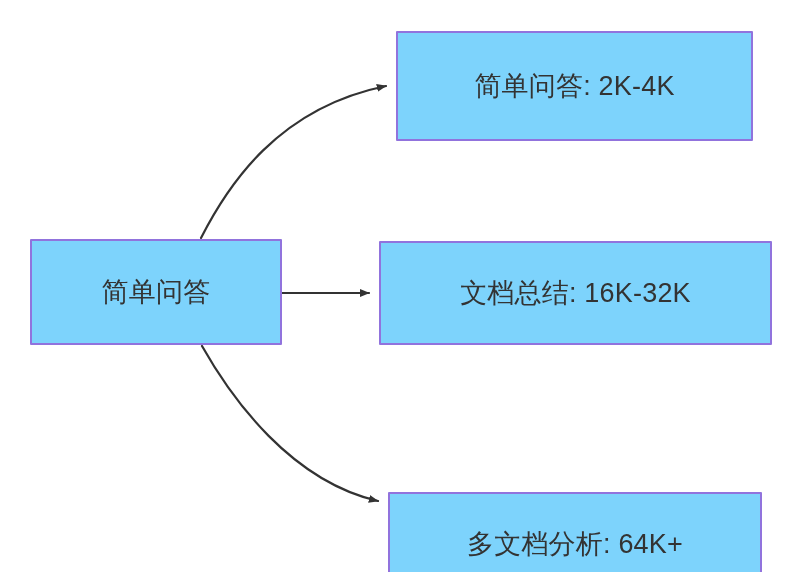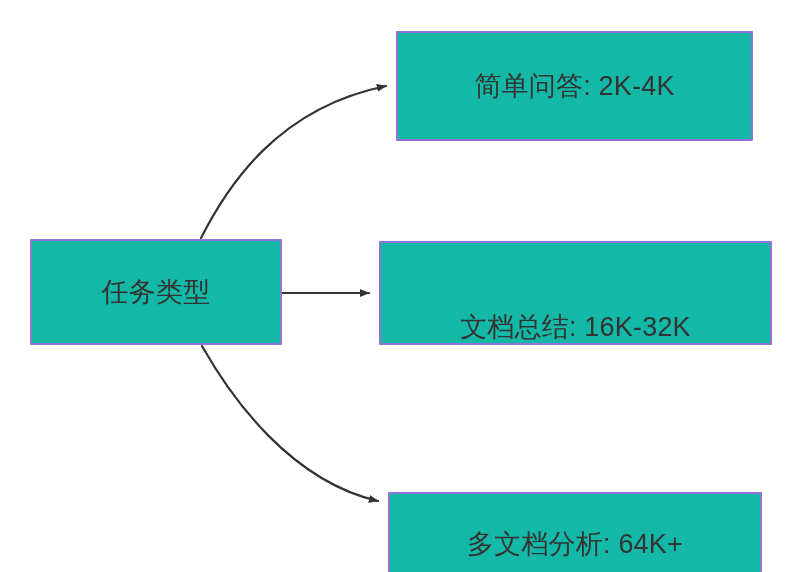--- a/index.html
+++ b/index.html
@@ -21,39 +21,39 @@
     position: absolute;
     left: 0;
     top: 0;
     width: 787px;
     height: 572px;
     pointer-events: none;
   }
   .flow-node {
     position: absolute;
     box-sizing: border-box;
-    background: #14b8a6;
+    background: #7dd3fc;
     border: 2.4px solid #9173DD;
     border-radius: 1px;
     display: flex;
     align-items: center;
     justify-content: center;
     z-index: 2;
   }
   .node-label {
     color: #333333;
     font-size: 27px;
     line-height: 1.2;
     white-space: nowrap;
     letter-spacing: 0.2px;
   }
   
   #node-source   { left: 30px;  top: 239px; width: 252px; height: 106px; }
   #node-simple   { left: 396px; top: 31px;  width: 357px; height: 110px; }
-  #node-summary  { left: 379px; top: 241px; width: 393px; height: 104px; align-items: flex-end; }
+  #node-summary  { left: 379px; top: 241px; width: 393px; height: 104px; }
   #node-multidoc { left: 388px; top: 448px; width: 374px; height: 105px; margin-top: 44px; }
 </style>
 </head>
 <body>
 
 <div id="diagram-canvas">
 
   <svg id="edge-layer" viewBox="0 0 787 572" width="787" height="572" xmlns="http://www.w3.org/2000/svg">
     <defs>
       <marker id="arrowhead" markerWidth="10" markerHeight="8" refX="9.2" refY="4" orient="auto" markerUnits="userSpaceOnUse">
@@ -62,21 +62,21 @@
     </defs>
 
     <path d="M 201,238 C 228,185 278,108 386,86" fill="none" stroke="#333333" stroke-width="2.2" stroke-linecap="round" marker-end="url(#arrowhead)"></path>
 
     <path d="M 282,293 L 369,293" fill="none" stroke="#333333" stroke-width="2.2" stroke-linecap="round" marker-end="url(#arrowhead)"></path>
 
     <path d="M 202,346 C 232,399 291,481 378,501" fill="none" stroke="#333333" stroke-width="2.2" stroke-linecap="round" marker-end="url(#arrowhead)"></path>
   </svg>
 
   <div class="flow-node" id="node-source">
-    <span class="node-label">任务类型</span>
+    <span class="node-label">简单问答</span>
   </div>
 
   <div class="flow-node" id="node-simple">
     <span class="node-label">简单问答: 2K-4K</span>
   </div>
 
   <div class="flow-node" id="node-summary">
     <span class="node-label">文档总结: 16K-32K</span>
   </div>
 

